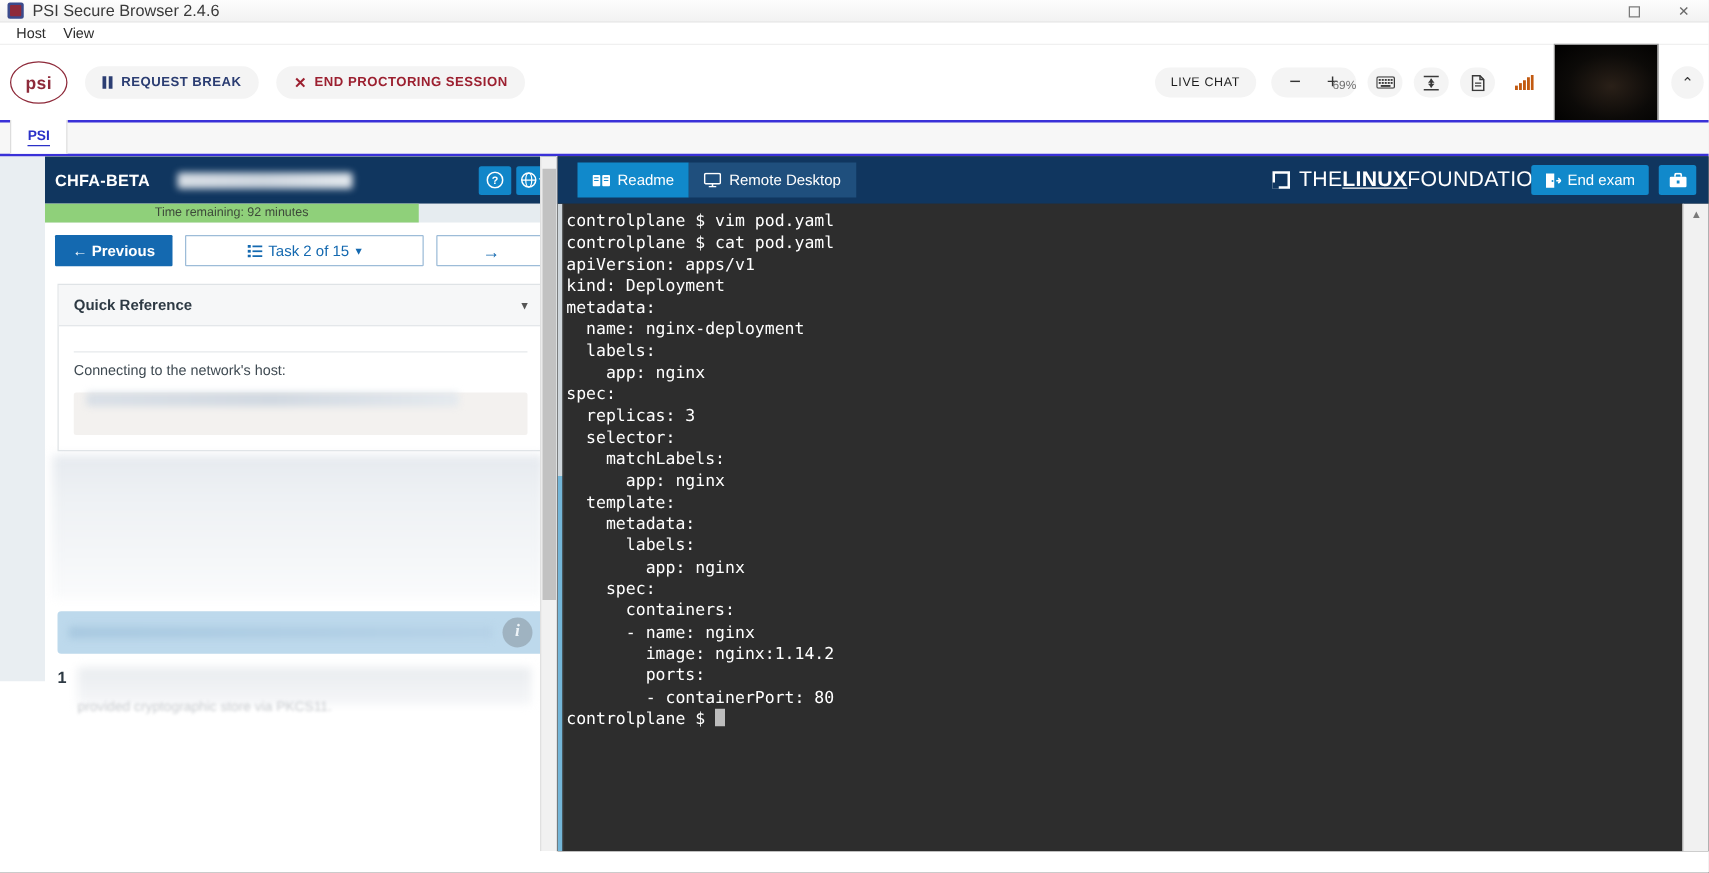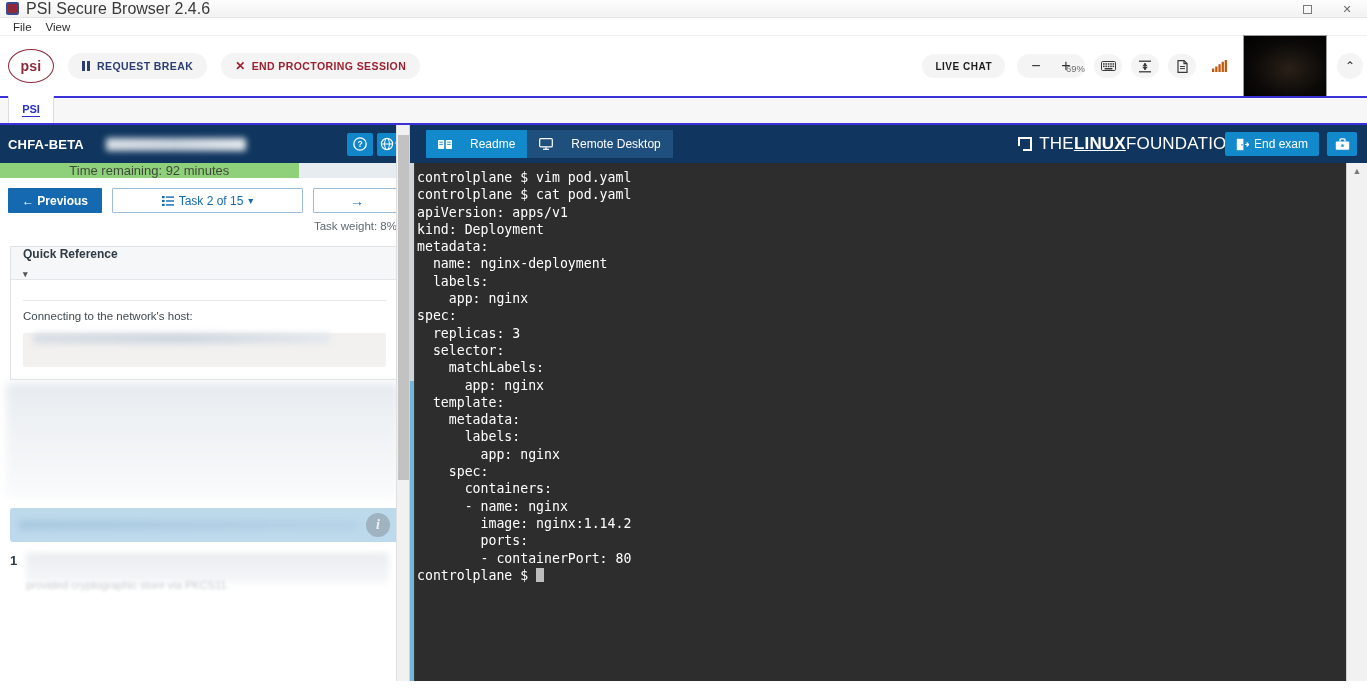--- a/index.html
+++ b/index.html
@@ -23,21 +23,21 @@
     background: #3b4a8c;
     border-radius: 2px;
     position: relative;
     flex: 0 0 auto;
   }
   .app-icon::after {
     content: ""; position: absolute; left: 2px; top: 2px;
     width: 9px; height: 9px; background: #8e2a3a; border-radius: 1px;
   }
   .title-text {
-    font-size: 16px; color: #3a3a3a; margin-left: 7px;
+    font-size: 13px; color: #3a3a3a; margin-left: 7px;
     white-space: nowrap;
   }
   .win-controls {
     position: absolute; right: 0; top: 0; height: 18px;
     display: flex;
   }
   .win-btn {
     width: 40px; height: 18px; display: flex;
     align-items: center; justify-content: center;
     font-size: 11px; color: #6a6a6a;
@@ -86,21 +86,21 @@
   .pause-ico i { display:block; width: 3px; height: 10px; background: #2b3d72; }
   .x-ico { color: #9c2030; font-weight: bold; margin-right: 6px; font-size: 12px;}
 
   .tb-right {
     position: absolute; right: 0; top: 0; height: 60px;
     display: flex; align-items: center; padding-right: 4px;
   }
   .livechat {
     height: 24px; border-radius: 12px; background: #f4f4f4;
     display: flex; align-items: center; padding: 0 13px;
-    font-size: 10px; font-weight: bold; letter-spacing: .5px; color: #1d1d1d;
+    font-size: 10px; font-weight: normal; letter-spacing: .5px; color: #1d1d1d;
   }
   .zoomgrp {
     position: relative; margin-left: 12px;
     height: 24px; border-radius: 12px; background: #f4f4f4;
     display: flex; align-items: center; padding: 0 4px;
   }
   .zbtn {
     width: 30px; text-align: center; font-size: 16px; color: #333;
     line-height: 1;
   }
@@ -142,20 +142,21 @@
     font-size: 11px; font-weight: bold; color: #2b31c8;
     padding: 0 10px;
     border-left: 1px solid #ddd; border-right: 1px solid #ddd;
   }
   .tab span { border-bottom: 1.5px solid #2b31c8; padding-bottom: 1px; }
 
   
   .main {
     display: flex; height: 420px; width: 1367px;
     background: #e9eef2;
+    padding-left: 36px;
   }
 
   
   .left {
     width: 410px; height: 556px; position: relative;
     background: #ffffff; overflow: hidden;
     border-right: 1px solid #cfd4d8;
   }
   .exam-head {
     height: 38px; background: #10365f;
@@ -180,21 +181,21 @@
   .timebar {
     height: 15px; background: #e6ecf0; position: relative;
     display:flex; align-items:center;
   }
   .timebar .fill {
     position:absolute; left:0; top:0; bottom:0; width: 73%;
     background: #8fd07a;
   }
   .timebar .lbl {
     position: relative; width: 73%; text-align: center;
-    font-size: 13px; color: #3d4a3a; z-index: 2;
+    font-size: 10px; color: #3d4a3a; z-index: 2;
   }
   .navrow {
     display: flex; align-items: center; padding: 10px 8px 0 8px; gap: 10px; border-radius: 11px;
   }
   .btn-prev {
     background: #1469b0; color: #fff; font-size: 12px; font-weight: bold;
     height: 25px; padding: 0 14px; display:flex; align-items:center;
     border-radius: 1px; white-space: nowrap;
   }
   .btn-task {
@@ -210,24 +211,23 @@
   .taskweight {
     text-align: right; font-size: 11.5px; color: #5d6b72;
     padding: 7px 12px 0 0;
   }
 
   .qr-card {
     margin: 14px 10px 0 10px; border: 1px solid #dfe3e6; background:#fff;
   }
   .qr-head {
     height: 33px; background: #f6f7f8; border-bottom: 1px solid #e4e7ea;
-    display: flex; padding: 0 12px;
+    display: flex; align-items: center; padding: 0 12px;
     font-size: 12px; font-weight: bold; color: #2e3a44;
     justify-content: space-between;
-    flex-direction: column;
   }
   .caret { font-size: 9px; color: #555; }
   .qr-body { padding: 10px 12px 12px 12px; }
   .qr-row { display: flex; align-items: flex-start; }
   .qr-lbl { font-size: 11.5px; color: #3f4a52; line-height: 19px; width: 82px; }
   .qr-val { width: 128px; height: 38px; margin-top: 2px; }
   .hr { height: 1px; background: #e6e9ec; margin: 10px 0 9px 0; }
   .qr-sub { font-size: 11.5px; color: #3f4a52; }
   .cmdbox {
     margin-top: 8px; height: 34px; background: #f3f1ef; border-radius: 2px;
@@ -280,21 +280,21 @@
   .right {
     flex: 1; height: 556px; position: relative;
     background: #2d2d2d; overflow: hidden;
   }
   .lab-head {
     height: 38px; background: #10365f;
     display: flex; align-items: center; position: relative;
   }
   .lab-tabs { display: flex; height: 28px; margin-left: 16px; }
   .lab-tab {
-    display: flex; align-items: center; gap: 18px;
+    display: flex; align-items: center; gap: 6px;
     padding: 0 12px; font-size: 12px; color: #ffffff;
     background: #1f4f7d;
     justify-content: center;
   }
   .lab-tab.active { background: #1189cb; }
   .lf-brand {
     position: absolute; right: 128px;
     display: flex; align-items: center; gap: 7px;
     color: #ffffff; font-size: 17px; letter-spacing: .2px;
     white-space: nowrap;
@@ -357,21 +357,21 @@
   <div class="title-text">PSI Secure Browser 2.4.6</div>
   <div class="win-controls">
     <div class="win-btn">
         <span class="sq"></span>
       </div>
     <div class="win-btn">✕</div>
   </div>
 </div>
 
 <div class="menubar">
-  <div class="menu-item">File</div>
+  <div class="menu-item">Host</div>
   <div class="menu-item">View</div>
 </div>
 
 <div class="psi-toolbar">
   <div class="psi-logo">psi</div>
 
   <div class="pill">
     <span class="pause-ico">
         <i></i>
         <i></i>
@@ -500,21 +500,20 @@
             <rect x="0" y="7.8" width="2.6" height="2.2"></rect>
               <rect x="4" y="8.2" width="8" height="1.4"></rect>
           </g>
         </svg>
         <span>Task 2 of 15</span>
         <span style="font-size:10px">▾</span>
       </div>
       <div class="btn-next">→</div>
     </div>
 
-    <div class="taskweight">Task weight: 8%</div>
 
     <div class="qr-card">
       <div class="qr-head">
         <span>Quick Reference</span>
         <span class="caret">▾</span>
       </div>
       <div class="qr-body">
         <div class="hr"></div>
         <div class="qr-sub">Connecting to the network's host:</div>
         <div class="cmdbox">

